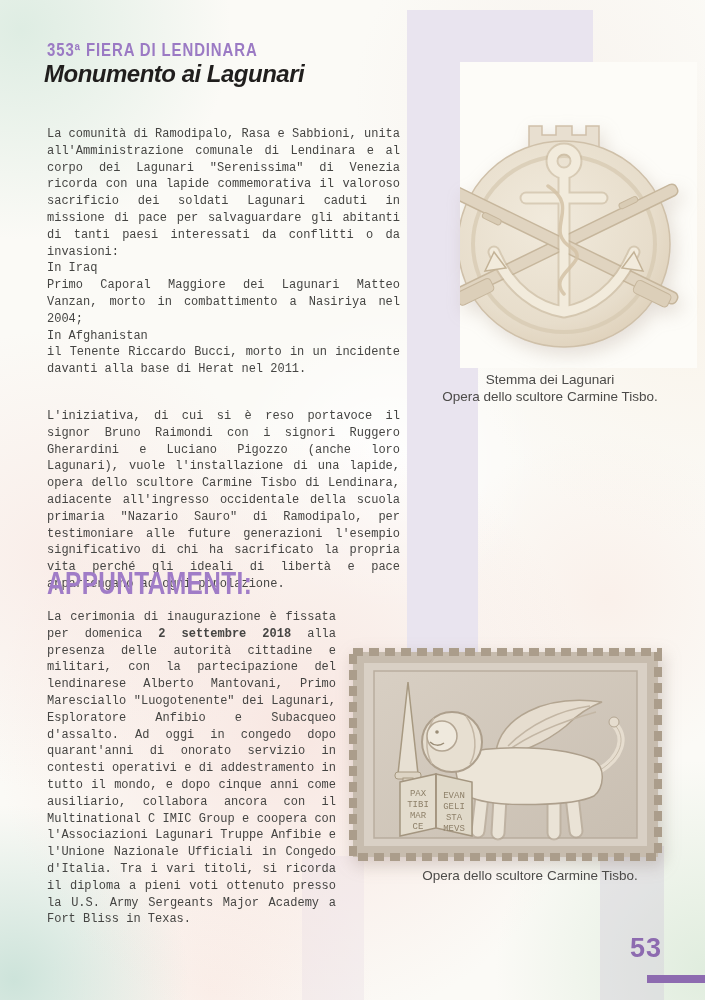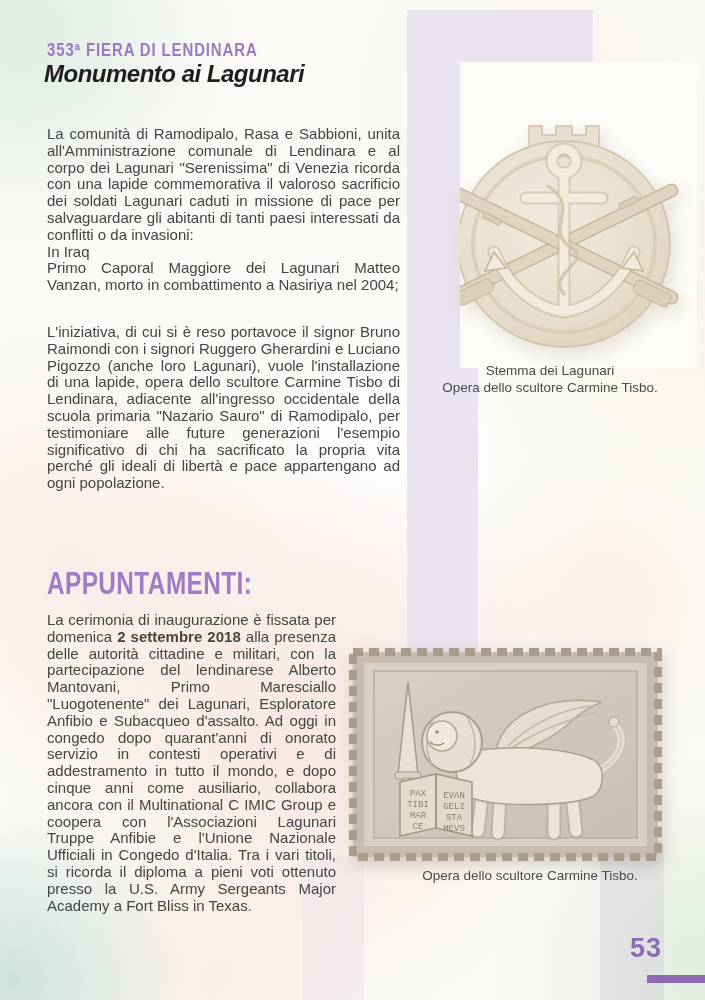--- a/index.html
+++ b/index.html
@@ -28,41 +28,41 @@
   .eyebrow{
     position:absolute;left:47px;top:40px;
     font-size:17px;font-weight:700;letter-spacing:1px;color:#9b7ac4;
     transform:scale(.88,1.06);transform-origin:left top;white-space:nowrap;
   }
   .title{
     position:absolute;left:44px;top:60px;
     font-size:24px;font-weight:700;font-style:italic;letter-spacing:-.5px;color:#201e1d;
     white-space:nowrap;
   }
-  .bodytext{font-size:15px;line-height:16.8px;color:#454543;text-align:justify;}
+  .bodytext{font-size:12px;line-height:16.8px;color:#454543;text-align:justify;font-family:Liberation Mono, monospace;}
   .bodytext p{margin:0;}
   .col1{position:absolute;left:47px;top:126px;width:353px;}
   .col1 .gap{margin-top:30px;}
   .col2{position:absolute;left:47px;top:568px;width:289px;}
   .appt-heading{
     font-size:29px;font-weight:700;letter-spacing:.5px;color:#a07cc7;line-height:1;
     transform:scale(.84,1.08);transform-origin:left top;white-space:nowrap;margin:0 0 7px 0;
   }
   .photo-stemma{
     position:absolute;left:460px;top:62px;width:237px;height:306px;background:#fdfcf8;
   }
   .photo-stemma svg{filter:drop-shadow(4px 7px 9px rgba(140,120,100,.22));}
   .photo-lapide{
     position:absolute;left:348px;top:646px;width:315px;height:217px;
   }
   .photo-lapide svg{filter:drop-shadow(3px 6px 8px rgba(125,105,95,.28));}
   .caption{
     position:absolute;text-align:center;font-size:13.5px;line-height:17px;color:#4c4b49;
   }
-  .cap1{left:400px;top:362px;width:300px;}
+  .cap1{left:400px;top:371px;width:300px;}
   .cap2{left:365px;top:867px;width:330px;}
   .pagenum{
     position:absolute;left:630px;top:933px;width:50px;
     font-size:27px;font-weight:700;color:#8d6bb0;letter-spacing:1px;
   }
   .pagebar{position:absolute;left:647px;top:975px;width:58px;height:8px;background:#8d6bb0;}
 </style>
 </head>
 <body>
 
@@ -73,20 +73,22 @@
   <div class="deco band-br"></div>
   <div class="deco band-bc"></div>
 
   <div class="eyebrow">353ª FIERA DI LENDINARA</div>
   <div class="title">Monumento ai Lagunari</div>
 
   <div class="col1 bodytext">
     <p>La comunità di Ramodipalo, Rasa e Sabbioni, unita all'Amministrazione comunale di Lendinara e al corpo dei Lagunari "Serenissima" di Venezia ricorda con una lapide commemorativa il valoroso sacrificio dei soldati Lagunari caduti in missione di pace per salvaguardare gli abitanti di tanti paesi interessati da conflitti o da invasioni:</p>
     <p>In Iraq</p>
     <p>Primo Caporal Maggiore dei Lagunari Matteo Vanzan, morto in combattimento a Nasiriya nel 2004;</p>
+    <p>In Afghanistan</p>
+    <p>il Tenente Riccardo Bucci, morto in un incidente davanti alla base di Herat nel 2011.</p>
     <p class="gap">L'iniziativa, di cui si è reso portavoce il signor Bruno Raimondi con i signori Ruggero Gherardini e Luciano Pigozzo (anche loro Lagunari), vuole l'installazione di una lapide, opera dello scultore Carmine Tisbo di Lendinara, adiacente all'ingresso occidentale della scuola primaria "Nazario Sauro" di Ramodipalo, per testimoniare alle future generazioni l'esempio significativo di chi ha sacrificato la propria vita perché gli ideali di libertà e pace appartengano ad ogni popolazione.</p>
   </div>
 
   <div class="col2">
     <h2 class="appt-heading">APPUNTAMENTI:</h2>
     <p class="bodytext"><span>La cerimonia di inaugurazione è fissata per domenica </span><b>2 settembre 2018</b><span> alla presenza delle autorità cittadine e militari, con la partecipazione del lendinarese Alberto Mantovani, Primo Maresciallo "Luogotenente" dei Lagunari, Esploratore Anfibio e Subacqueo d'assalto. Ad oggi in congedo dopo quarant'anni di onorato servizio in contesti operativi e di addestramento in tutto il mondo, e dopo cinque anni come ausiliario, collabora ancora con il Multinational C IMIC Group e coopera con l'Associazioni Lagunari Truppe Anfibie e l'Unione Nazionale Ufficiali in Congedo d'Italia. Tra i vari titoli, si ricorda il diploma a pieni voti ottenuto presso la U.S. Army Sergeants Major Academy a Fort Bliss in Texas.</span></p>
   </div>
 
   <div class="photo-stemma">
     <svg width="237" height="306" viewBox="0 0 237 306">

